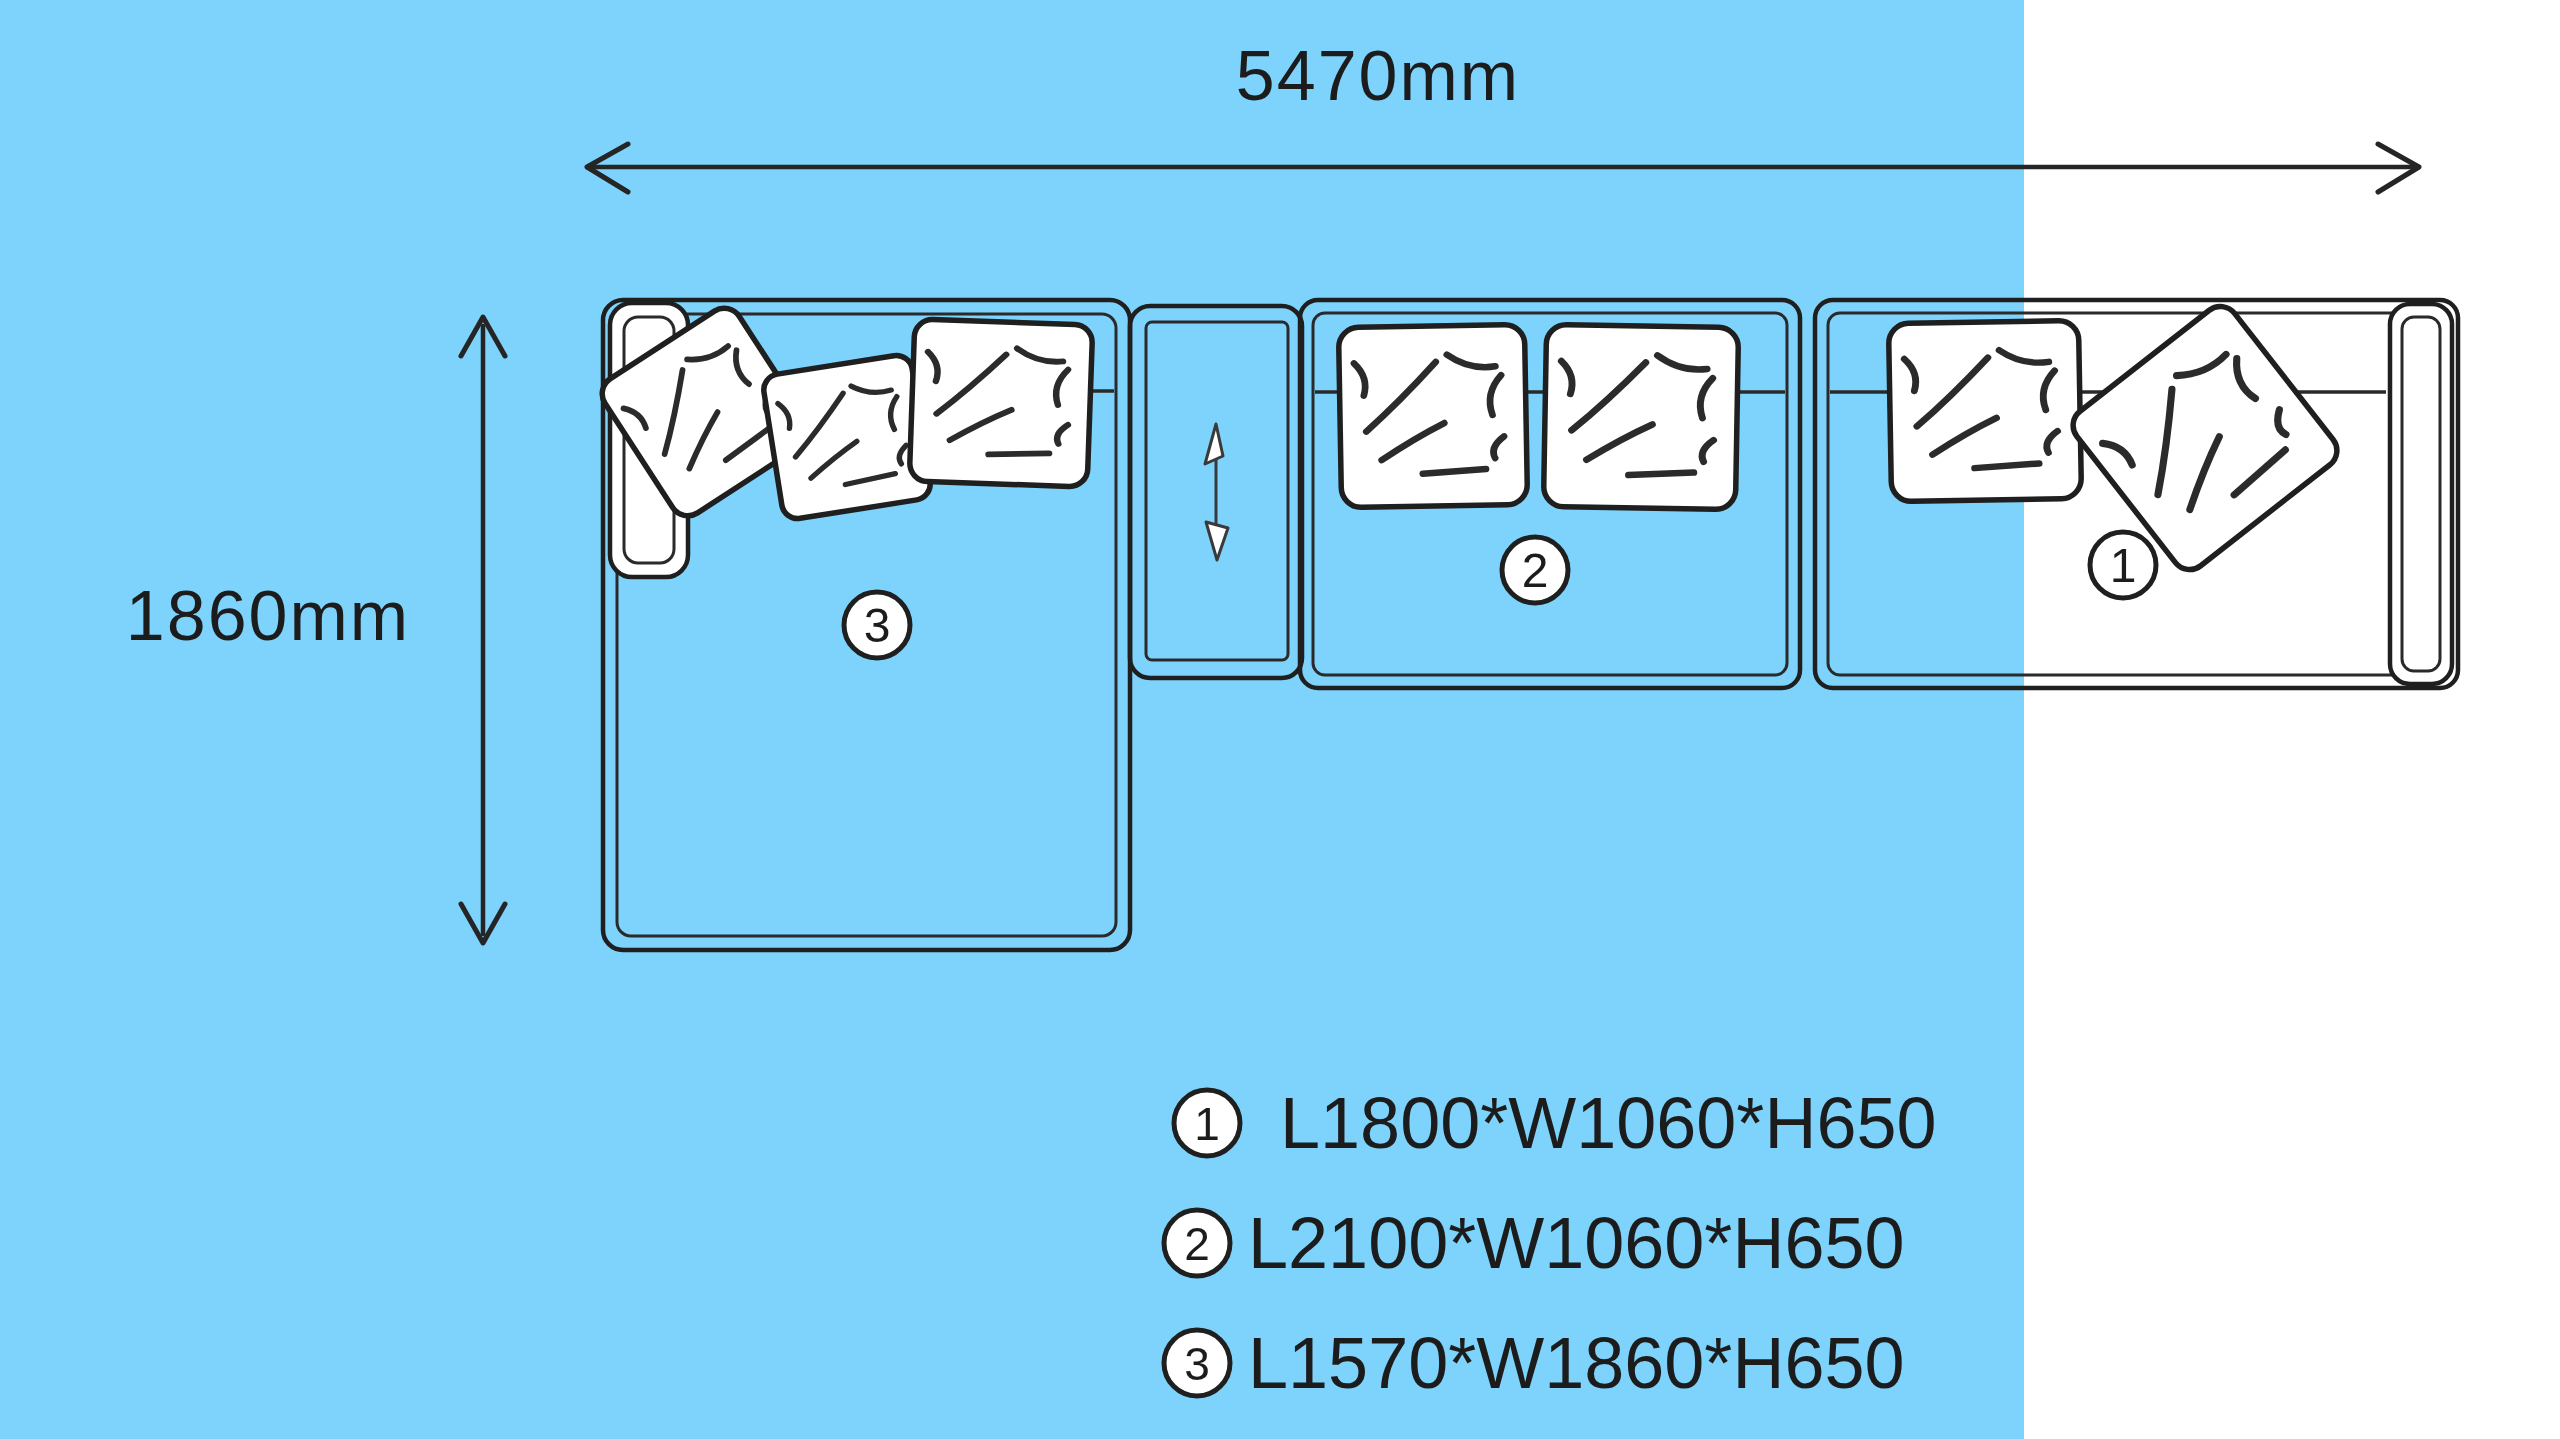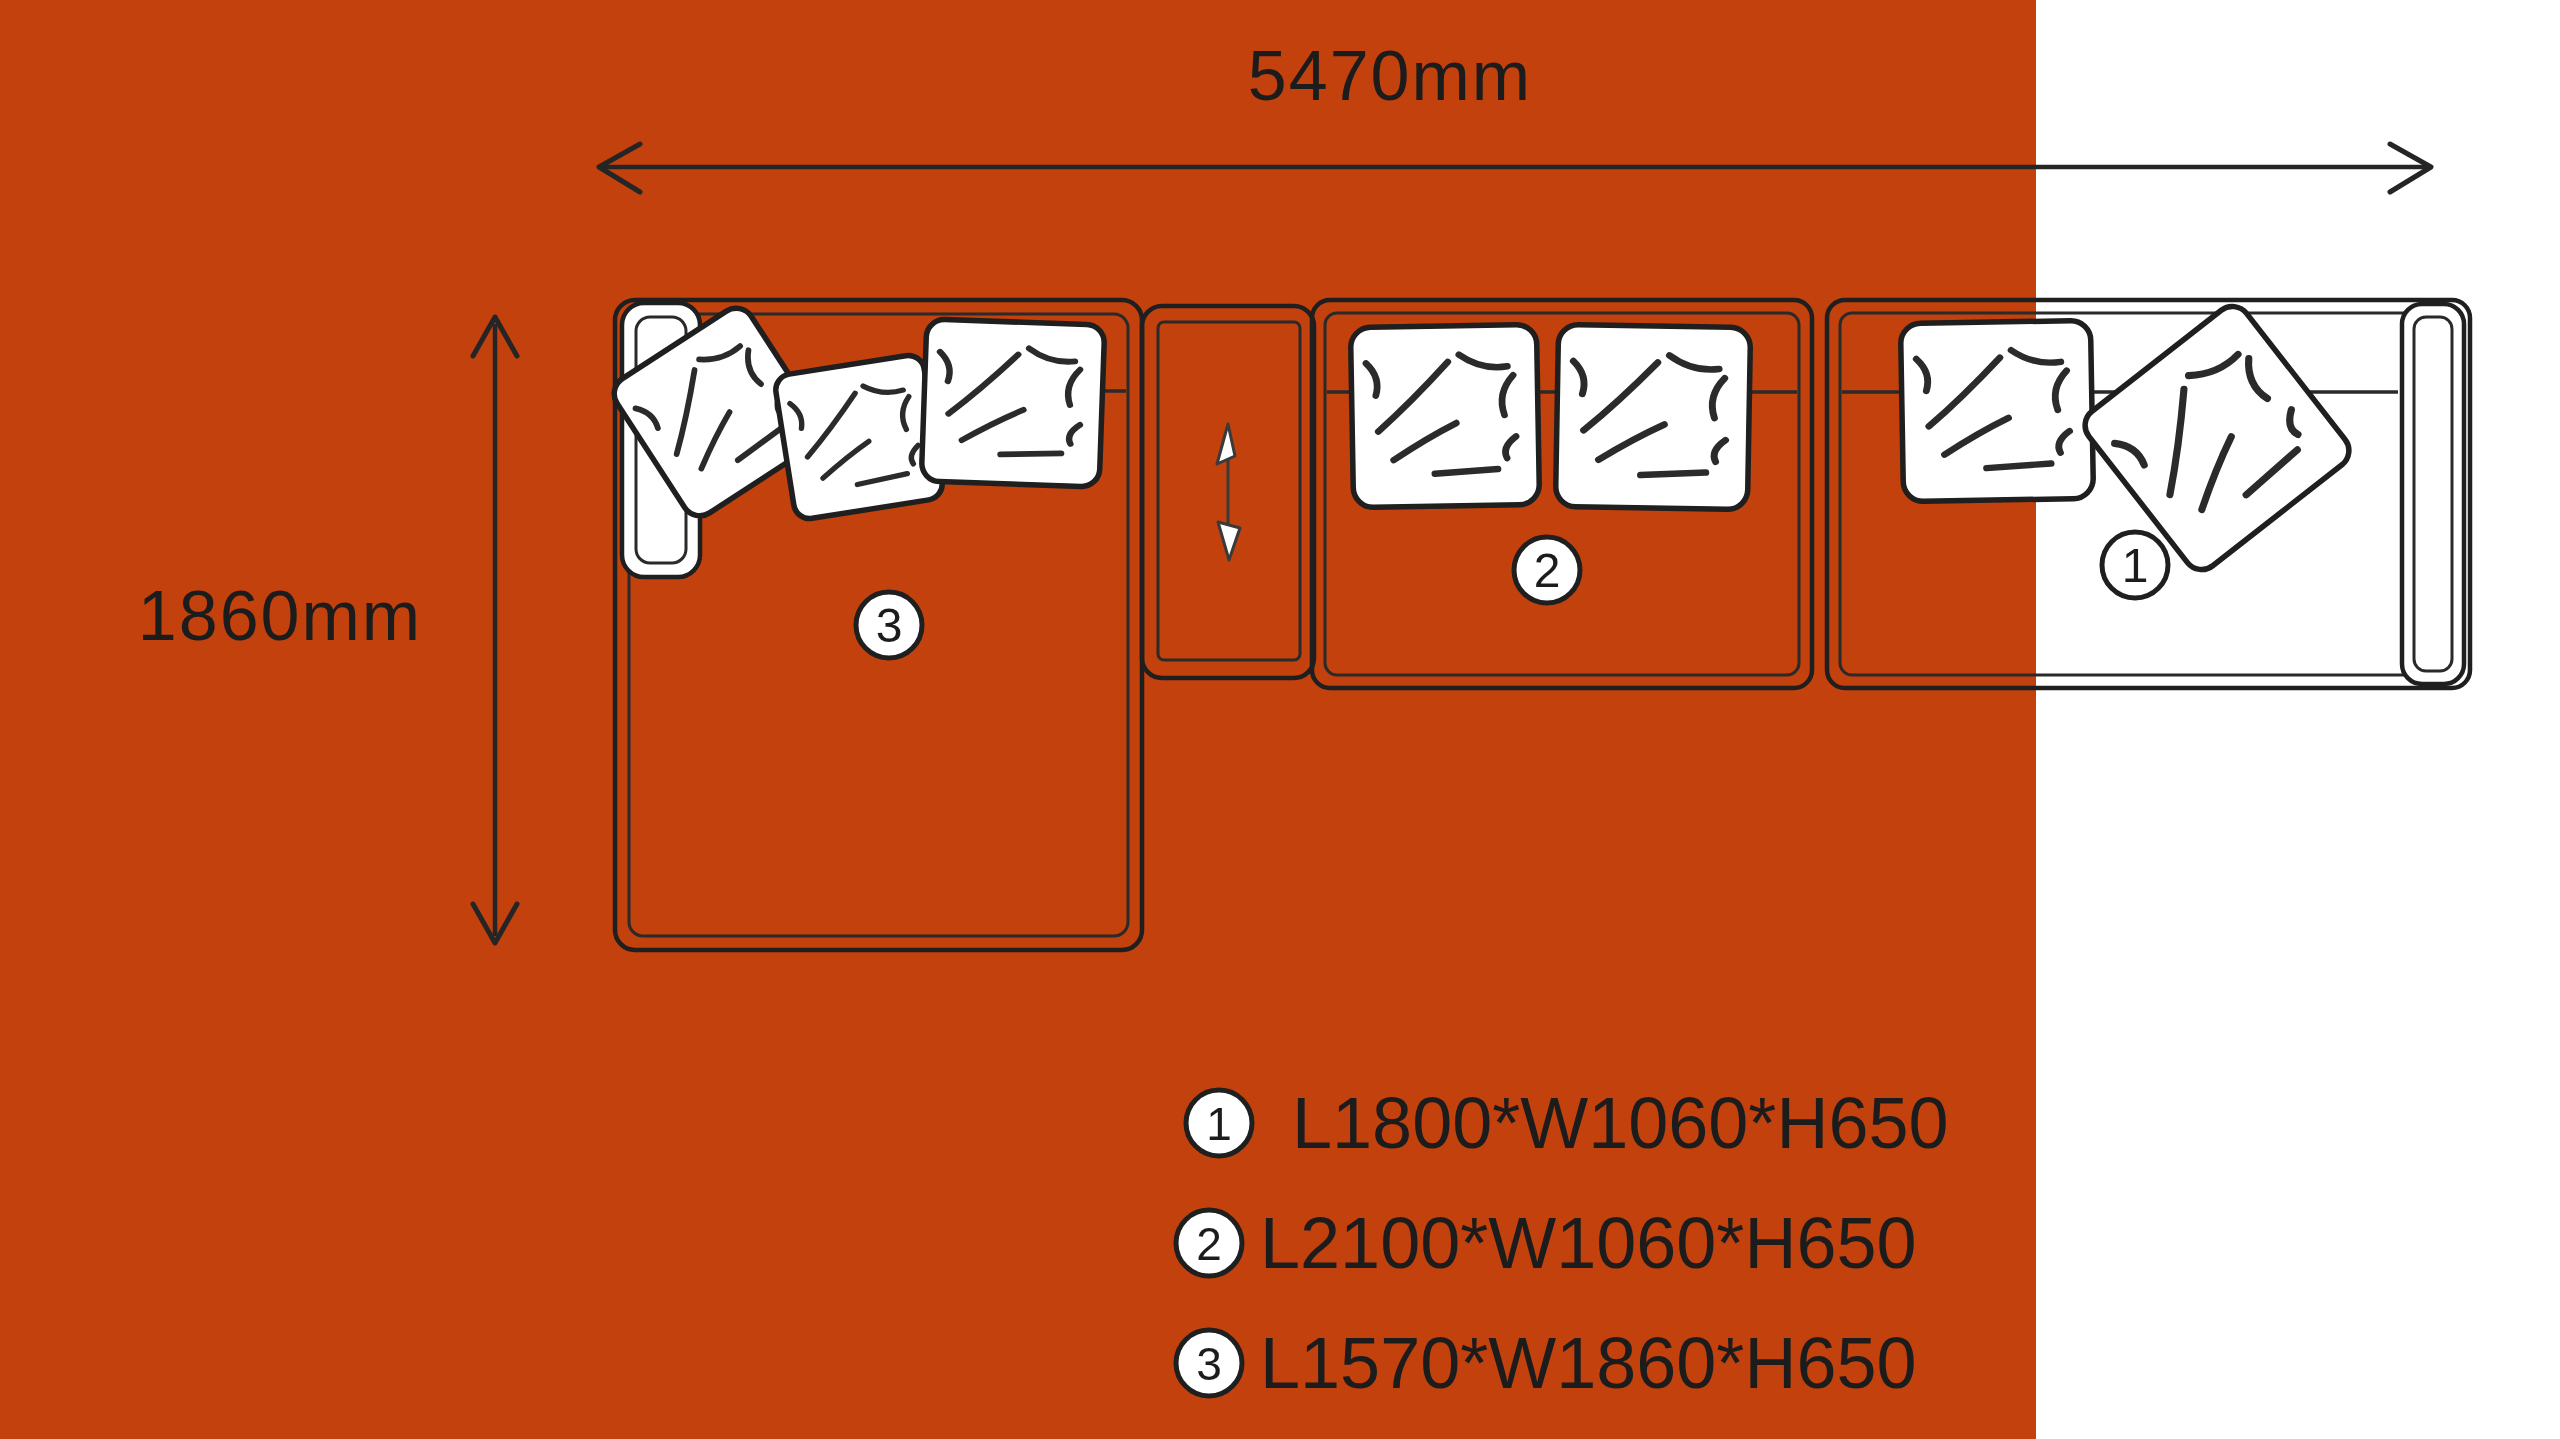--- a/index.html
+++ b/index.html
@@ -8,22 +8,21 @@
     background: #ffffff;
     width: 2560px;
     height: 1439px;
     overflow: hidden;
     font-family: "Liberation Sans", "DejaVu Sans", sans-serif;
   }
   .stage {
     position: relative;
     width: 2024px;
     height: 1439px;
-    background: #c2410c;
-    padding-left: 12px;
+    background: #7dd3fc;
   }
   svg { display: block; }
   .dim-label {
     font-family: "Liberation Sans", "DejaVu Sans", sans-serif;
     font-size: 70px;
     letter-spacing: 2px;
     fill: #1c1c1c;
   }
   .legend-label {
     font-family: "Liberation Sans", "DejaVu Sans", sans-serif;

